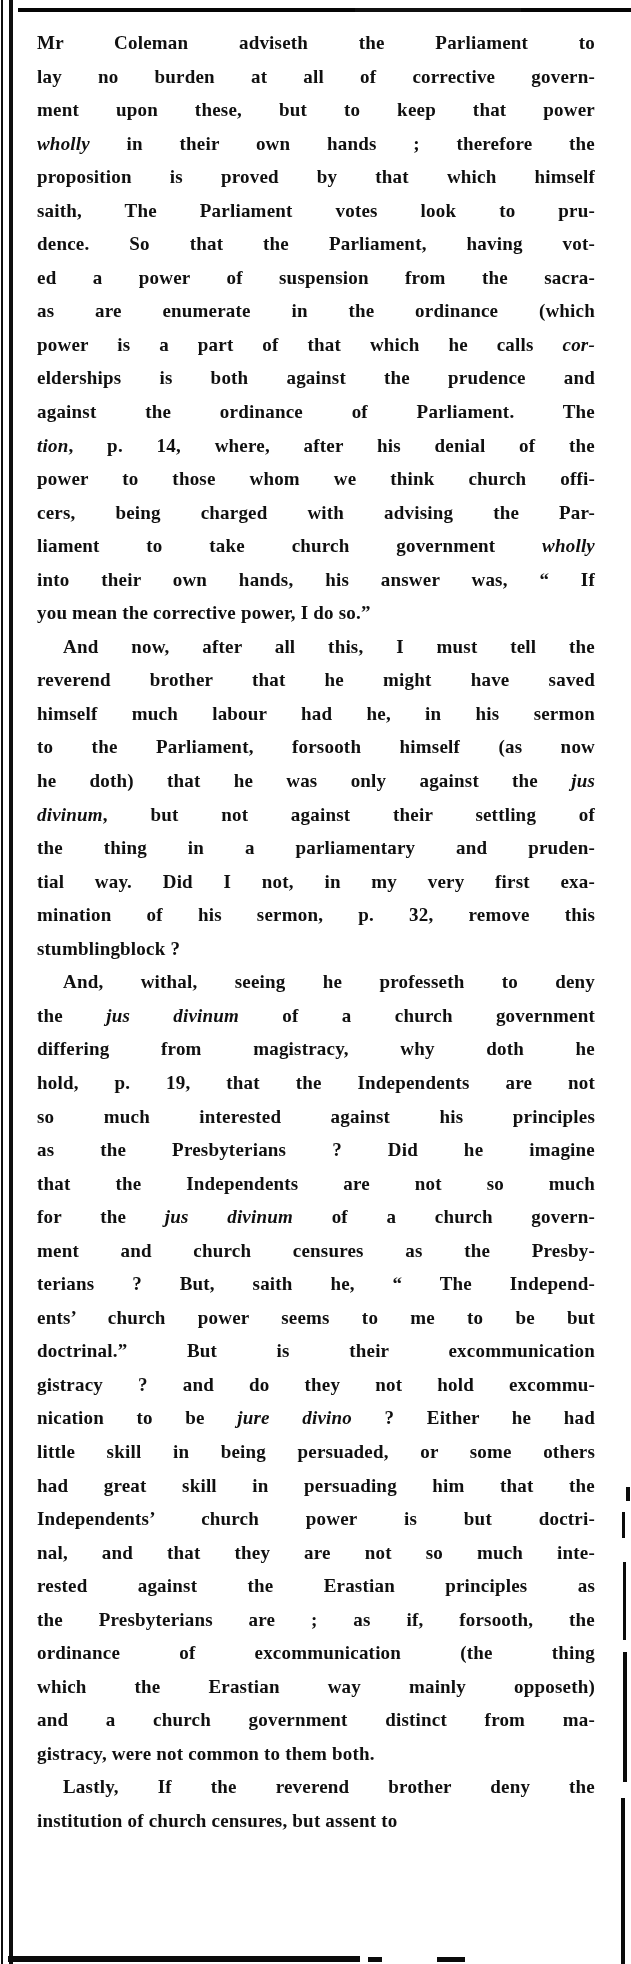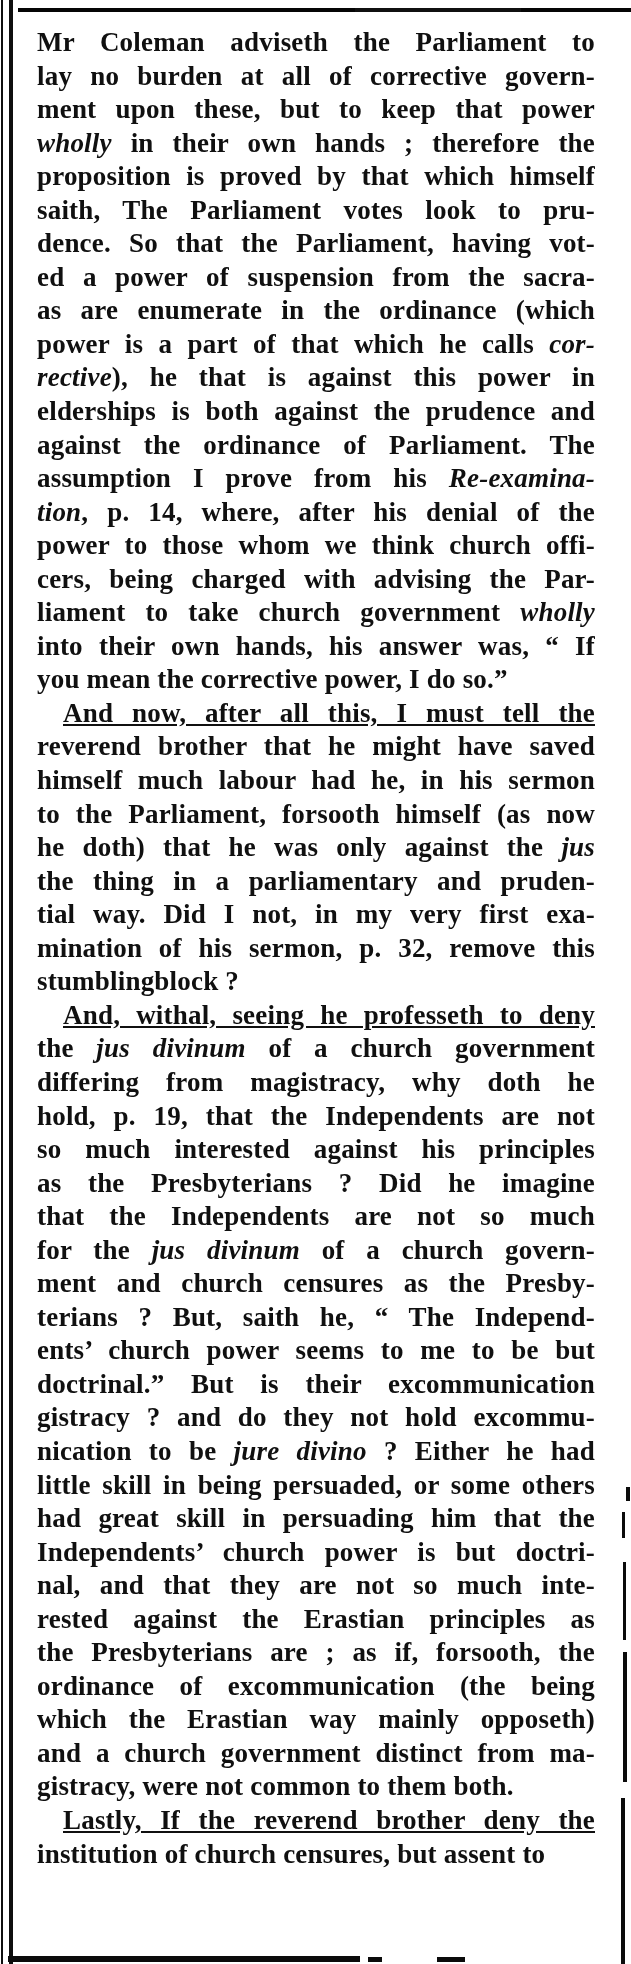--- a/index.html
+++ b/index.html
@@ -43,35 +43,34 @@
   
   .text-column {
     position: absolute;
     left: 37px;
     top: 26px;
     width: 558px;
   }
   .line {
     height: 33.55px;
     line-height: 33.55px;
-    font-size: 27px;
+    font-size: 19px;
     font-weight: bold;
     color: #101010;
     letter-spacing: 0.2px;
     white-space: nowrap;
     text-align: justify;
     text-align-last: justify;
   }
   .line.para-end {
     text-align: center;
     text-align-last: left;
   }
   .line.indent {
     text-indent: 26px;
-    text-decoration: underline;
   }
   .line i {
     font-style: italic;
   }
 </style>
 </head>
 <body>
 
 <div class="page">
   <div class="vline vline-outer"></div>
@@ -93,35 +92,34 @@
       <div class="line">Mr Coleman adviseth the Parliament to</div>
       <div class="line">lay no burden at all of corrective govern-</div>
       <div class="line">ment upon these, but to keep that power</div>
       <div class="line"><i>wholly</i> in their own hands ; therefore the</div>
       <div class="line">proposition is proved by that which himself</div>
       <div class="line">saith, The Parliament votes look to pru-</div>
       <div class="line">dence. So that the Parliament, having vot-</div>
       <div class="line">ed a power of suspension from the sacra-</div>
       <div class="line">as are enumerate in the ordinance (which</div>
       <div class="line">power is a part of that which he calls <i>cor-</i></div>
-      <div class="line"><i>rective</i>), he that is against this power in</div>
       <div class="line">elderships is both against the prudence and</div>
       <div class="line">against the ordinance of Parliament. The</div>
-      <div class="line">assumption I prove from his <i>Re-examina-</i></div>
       <div class="line"><i>tion</i>, p. 14, where, after his denial of the</div>
       <div class="line">power to those whom we think church offi-</div>
       <div class="line">cers, being charged with advising the Par-</div>
       <div class="line">liament to take church government <i>wholly</i></div>
       <div class="line">into their own hands, his answer was, “ If</div>
       <div class="line para-end">you mean the corrective power, I do so.”</div>
       <div class="line indent">And now, after all this, I must tell the</div>
       <div class="line">reverend brother that he might have saved</div>
       <div class="line">himself much labour had he, in his sermon</div>
       <div class="line">to the Parliament, forsooth himself (as now</div>
       <div class="line">he doth) that he was only against the <i>jus</i></div>
+      <div class="line"><i>divinum</i>, but not against their settling of</div>
       <div class="line">the thing in a parliamentary and pruden-</div>
       <div class="line">tial way. Did I not, in my very first exa-</div>
       <div class="line">mination of his sermon, p. 32, remove this</div>
       <div class="line para-end">stumblingblock ?</div>
       <div class="line indent">And, withal, seeing he professeth to deny</div>
       <div class="line">the <i>jus divinum</i> of a church government</div>
       <div class="line">differing from magistracy, why doth he</div>
       <div class="line">hold, p. 19, that the Independents are not</div>
       <div class="line">so much interested against his principles</div>
       <div class="line">as the Presbyterians ? Did he imagine</div>
@@ -132,20 +130,20 @@
       <div class="line">ents’ church power seems to me to be but</div>
       <div class="line">doctrinal.” But is their excommunication</div>
       <div class="line">gistracy ? and do they not hold excommu-</div>
       <div class="line">nication to be <i>jure divino</i> ? Either he had</div>
       <div class="line">little skill in being persuaded, or some others</div>
       <div class="line">had great skill in persuading him that the</div>
       <div class="line">Independents’ church power is but doctri-</div>
       <div class="line">nal, and that they are not so much inte-</div>
       <div class="line">rested against the Erastian principles as</div>
       <div class="line">the Presbyterians are ; as if, forsooth, the</div>
-      <div class="line">ordinance of excommunication (the being</div>
+      <div class="line">ordinance of excommunication (the thing</div>
       <div class="line">which the Erastian way mainly opposeth)</div>
       <div class="line">and a church government distinct from ma-</div>
       <div class="line para-end">gistracy, were not common to them both.</div>
       <div class="line indent">Lastly, If the reverend brother deny the</div>
       <div class="line para-end">institution of church censures, but assent to</div>
     </div>
 </div>
 
 </body></html>

